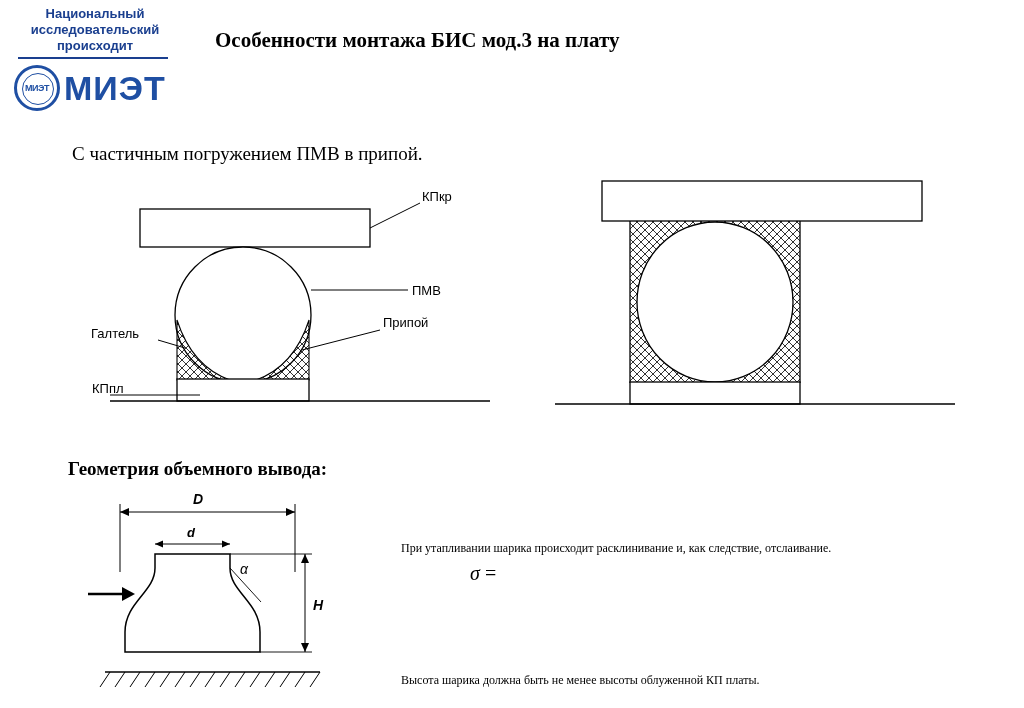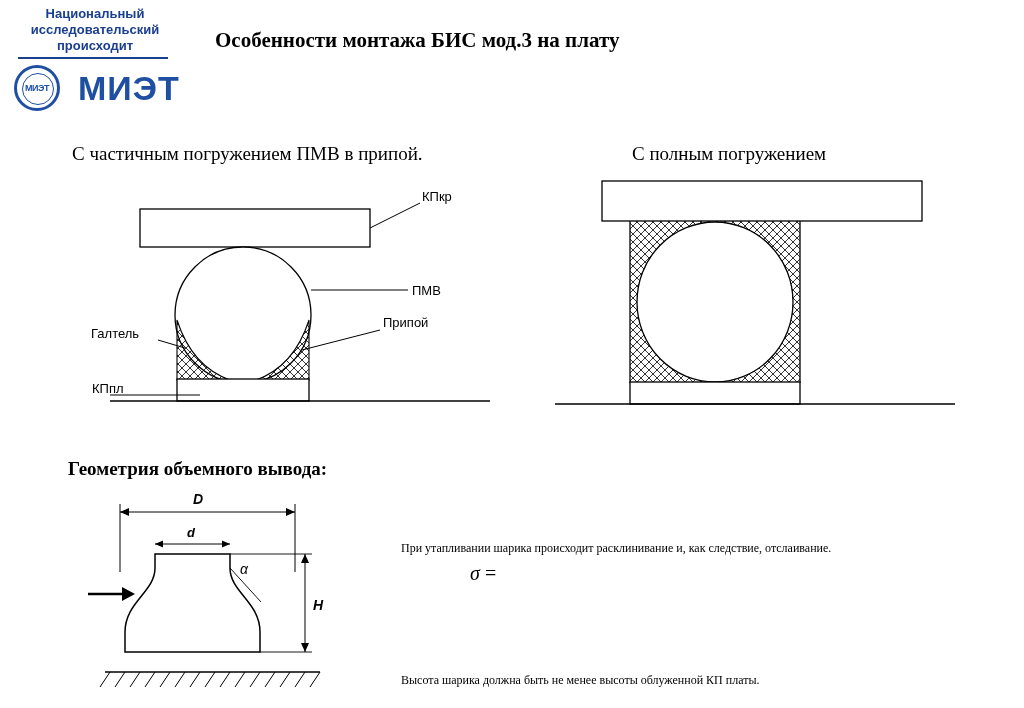--- a/index.html
+++ b/index.html
@@ -42,21 +42,21 @@
   .logo-underline {
     width: 150px;
     height: 2px;
     background: #1a3f8f;
     margin: 3px auto 0 10px;
   }
   .logo-main {
     margin-top: 6px;
     display: flex;
     align-items: center;
-    gap: 18px;
+    gap: 4px;
     padding-left: 6px;
   }
   .logo-mark {
     width: 46px;
     height: 46px;
     border-radius: 50%;
     border: 3px solid #1f4fa3;
     box-sizing: border-box;
     position: relative;
     background: #ffffff;
@@ -173,21 +173,20 @@
       <div class="logo-mark">
         <span class="mark-inner">МИЭТ</span>
       </div>
       <div class="logo-word">МИЭТ</div>
     </div>
   </div>
 
   <div class="slide-title">Особенности монтажа БИС мод.3 на плату</div>
 
   <div class="cap-left">С частичным погружением ПМВ в припой.</div>
-  <div class="cap-right">С полным погружением</div>
 
   <svg class="diagram" style="position:absolute; left:90px; top:180px;" width="420" height="250" viewBox="0 0 420 250">
     <defs>
       <pattern id="hatchL" width="8" height="8" patternUnits="userSpaceOnUse">
         <path d="M0,8 L8,0 M-2,2 L2,-2 M6,10 L10,6" stroke="#000" stroke-width="0.8" fill="none"></path>
         <path d="M0,0 L8,8 M-2,6 L2,10 M6,-2 L10,2" stroke="#000" stroke-width="0.8" fill="none"></path>
       </pattern>
     </defs>
 
     <rect x="50" y="29" width="230" height="38" fill="#fff" stroke="#000" stroke-width="1.3"></rect>

